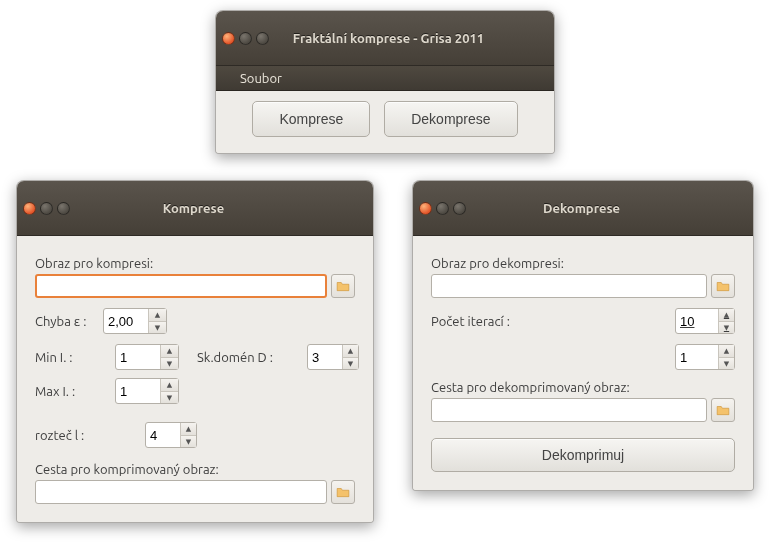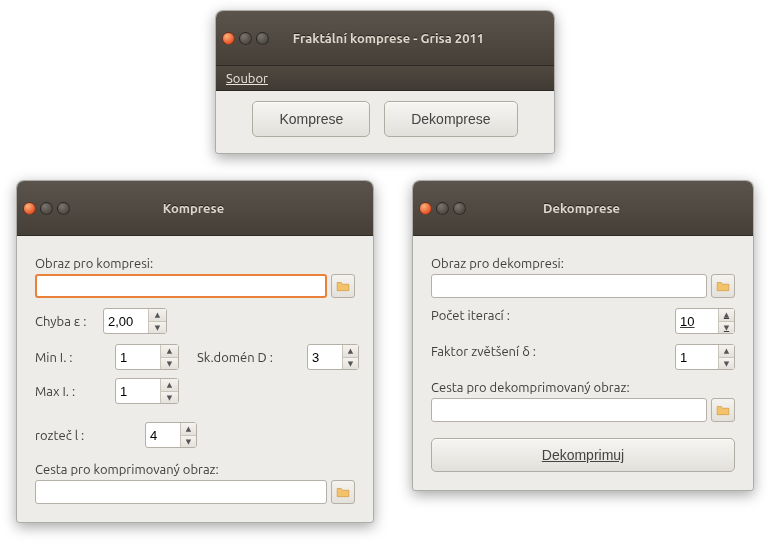--- a/index.html
+++ b/index.html
@@ -44,39 +44,38 @@
     box-sizing: border-box;
     display:flex; align-items:center; justify-content:center;
   }
   .tb-close { background: radial-gradient(circle at 35% 30%, #ffb27a, #e3562a 70%); }
   .tb-min   { background: radial-gradient(circle at 35% 30%, #7a756d, #4e4a43 70%); }
   .tb-max   { background: radial-gradient(circle at 35% 30%, #7a756d, #4e4a43 70%); }
   .titlebar .title { flex: 1; text-align: center; padding-right: 50px; color:#ddd7cb; text-shadow: 0 -1px 0 rgba(0,0,0,0.6);}
   .menubar {
     height: 24px;
     background: linear-gradient(to bottom, #4f4940, #3f3a33);
-    display:flex; align-items:center; padding: 0 10px;
+    display:flex; align-items:center; padding: 0 24px;
     color:#eae5da; font-size:13px;
     border-bottom:1px solid #2b2722;
-    text-decoration:underline;
   }
   .big-buttons {
     display:flex; gap:14px; justify-content:center; padding: 10px 10px 16px 10px;
   }
   .btn {
     background: linear-gradient(to bottom, #f6f5f2, #e2e0db);
     border: 1px solid #b0aca4;
     border-radius: 5px;
     padding: 9px 26px;
     font-size: 14px;
     color:#444;
     box-shadow: inset 0 1px 0 rgba(255,255,255,0.7);
     cursor: pointer;
   }
-  .btn-wide { width:100%; padding:8px 13px; font-size:14px;text-decoration:underline;}
+  .btn-wide { width:100%; padding:8px 13px; font-size:14px;}
   .row { display:flex; align-items:center; margin: 10px 0; gap:8px;}
   .label { color:#3e3e3e; }
   .text-input {
     flex:1;
     height:24px;
     border:1px solid #b4b0a8;
     border-radius:3px;
     background:#fff;
     padding:0 4px;
     box-sizing:border-box;
@@ -112,21 +111,21 @@
     background:linear-gradient(#f5f3ef,#e4e1db);
     cursor:pointer;
   }
   .folder-icon svg{ width:14px; height:12px;}
   .two-col { display:flex; gap:18px;}
   .two-col .col{ flex:1; display:flex; align-items:center; gap:20px;}
   .col .collabel{ width:60px;}
   .col .collabel2{ width:90px;}
   .section-label{ margin: 6px 0 4px 0;}
   .kompr-content{ padding:14px 18px 18px 18px; background:#eeece8;}
-  .dekompr-row{ display:flex; align-items:flex-start; margin:10px 0; gap:12px;}
+  .dekompr-row{ display:flex; align-items:center; margin:10px 0; gap:12px;}
   .dekompr-row .dlabel{ width:150px;}
 </style>
 </head>
 <body>
 
 <div class="window" style="left:215px; top:10px; width:338px;">
   <div class="titlebar">
     <div class="tb-buttons">
       <div class="tb-btn tb-close"></div>
       <div class="tb-btn tb-min"></div>
@@ -259,21 +258,20 @@
       <div class="spin" style="width:58px;text-decoration:underline;">
         <input style="width: 34px;" value="10">
         <div class="arrows">
             <div class="arrow">▲</div>
             <div class="arrow">▼</div>
           </div>
       </div>
     </div>
 
     <div class="dekompr-row">
-      <span class="label dlabel">Faktor zvětšení δ :</span>
       <div style="flex:1"></div>
       <div class="spin" style="width:58px;">
         <input style="width: 34px;" value="1">
         <div class="arrows">
             <div class="arrow">▲</div>
             <div class="arrow">▼</div>
           </div>
       </div>
     </div>
 

